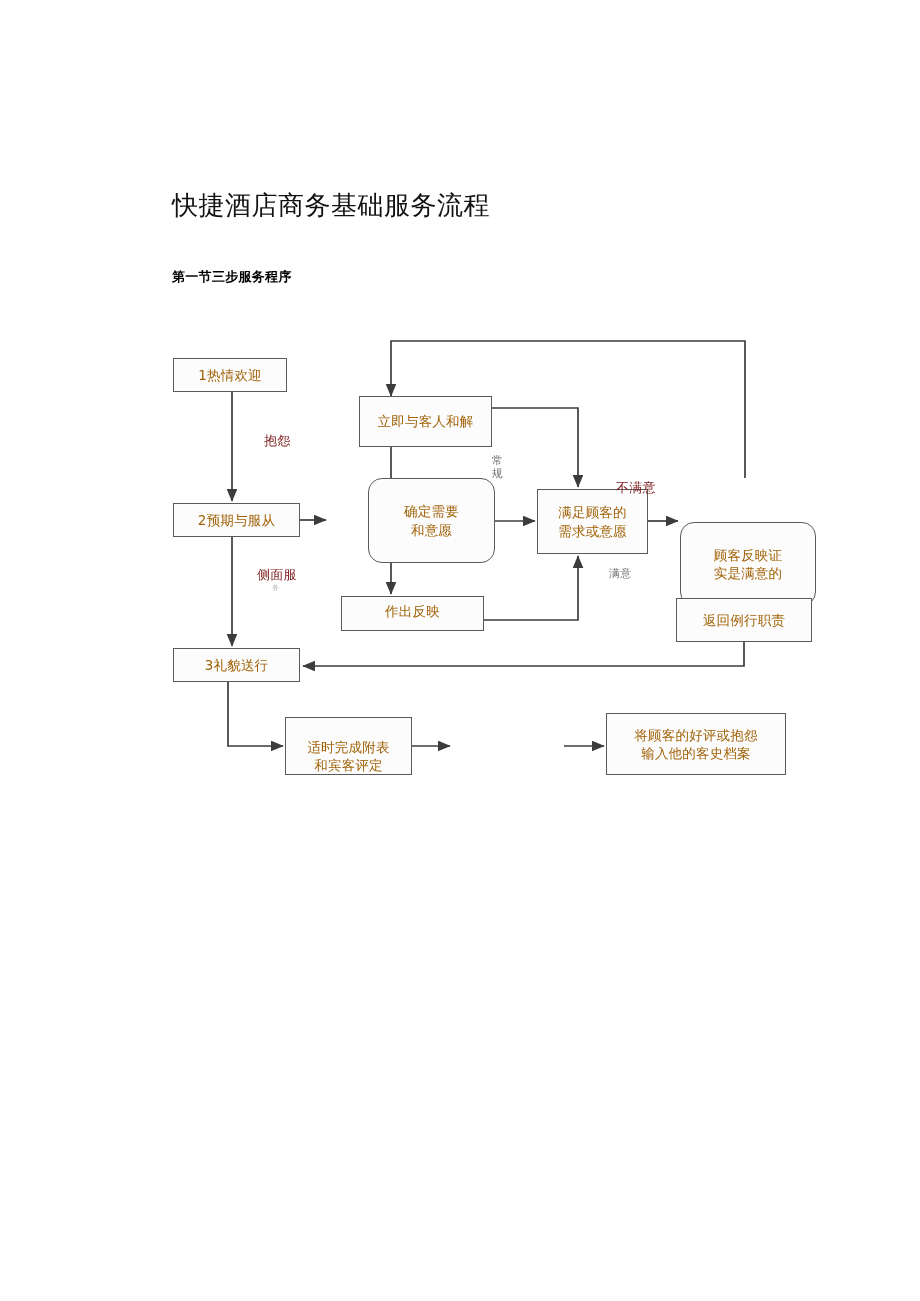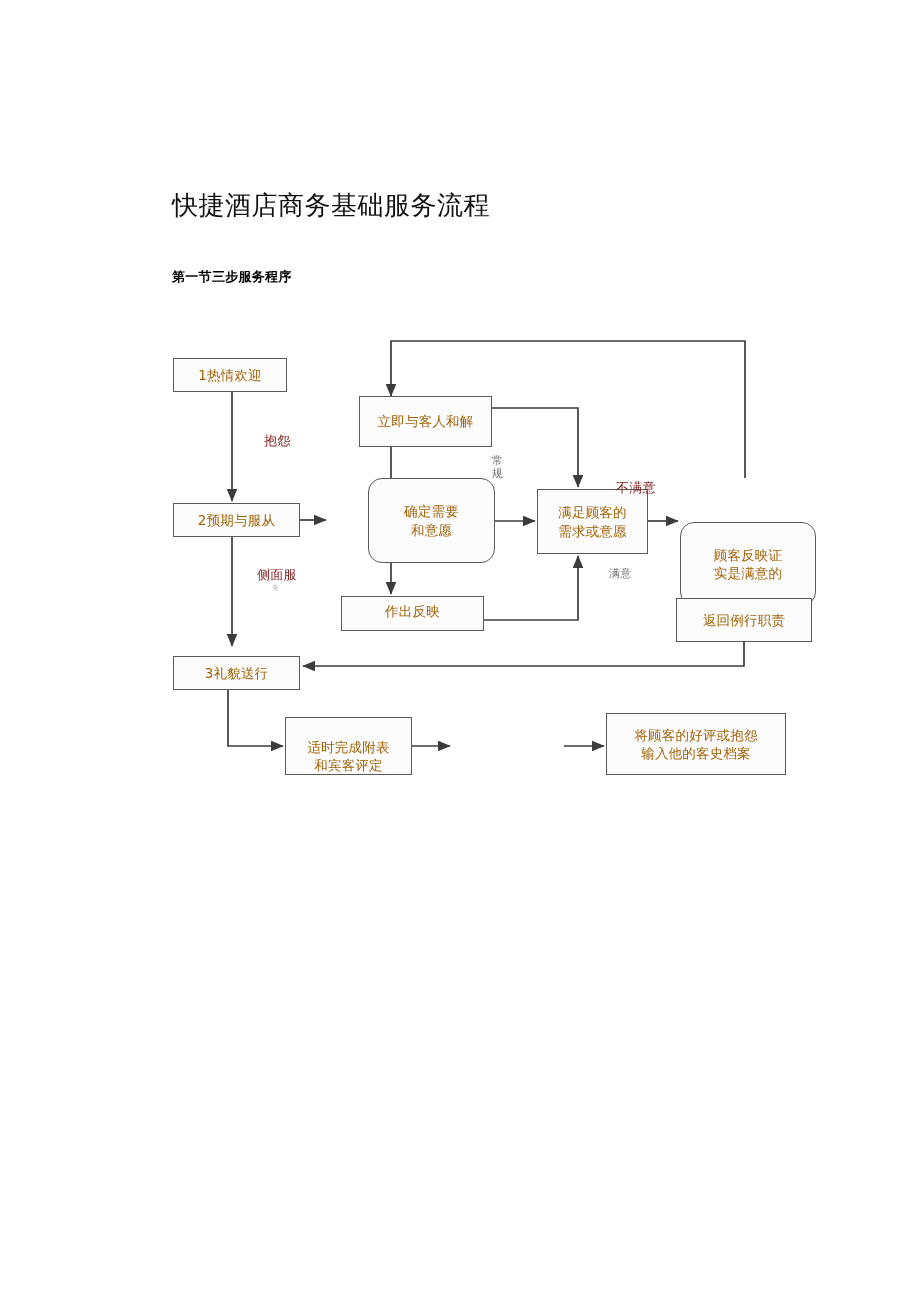--- a/index.html
+++ b/index.html
@@ -149,21 +149,21 @@
     </svg>
 
     <div class="node" style="left:173px; top:358px; width:114px; height:34px;">
       <span class="txt">1热情欢迎</span>
     </div>
 
     <div class="node" style="left:173px; top:503px; width:127px; height:34px;">
       <span class="txt">2预期与服从</span>
     </div>
 
-    <div class="node" style="left:173px; top:648px; width:127px; height:34px;margin-top:8px;">
+    <div class="node" style="left:173px; top:648px; width:127px; height:34px;">
       <span class="txt">3礼貌送行</span>
     </div>
 
     <div class="node" style="left:359px; top:396px; width:133px; height:51px;">
       <span class="txt">立即与客人和解</span>
     </div>
 
     <div class="node rounded" style="left:328px; top:478px; width:127px; height:85px;margin-left:40px;">
       <span class="txt">
         <span>确定需要</span><br>

